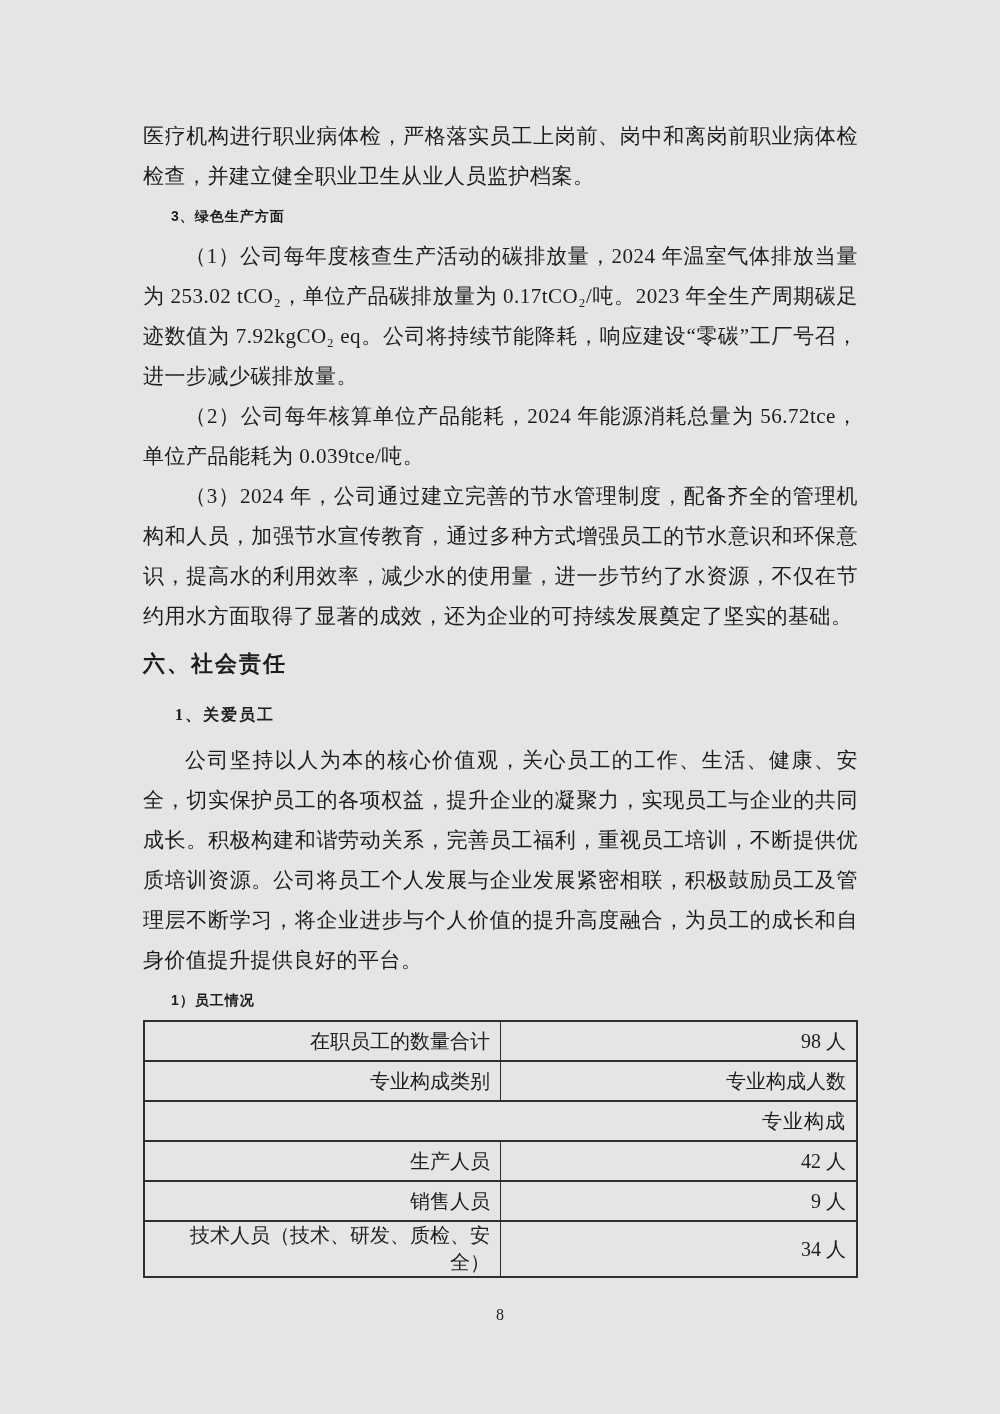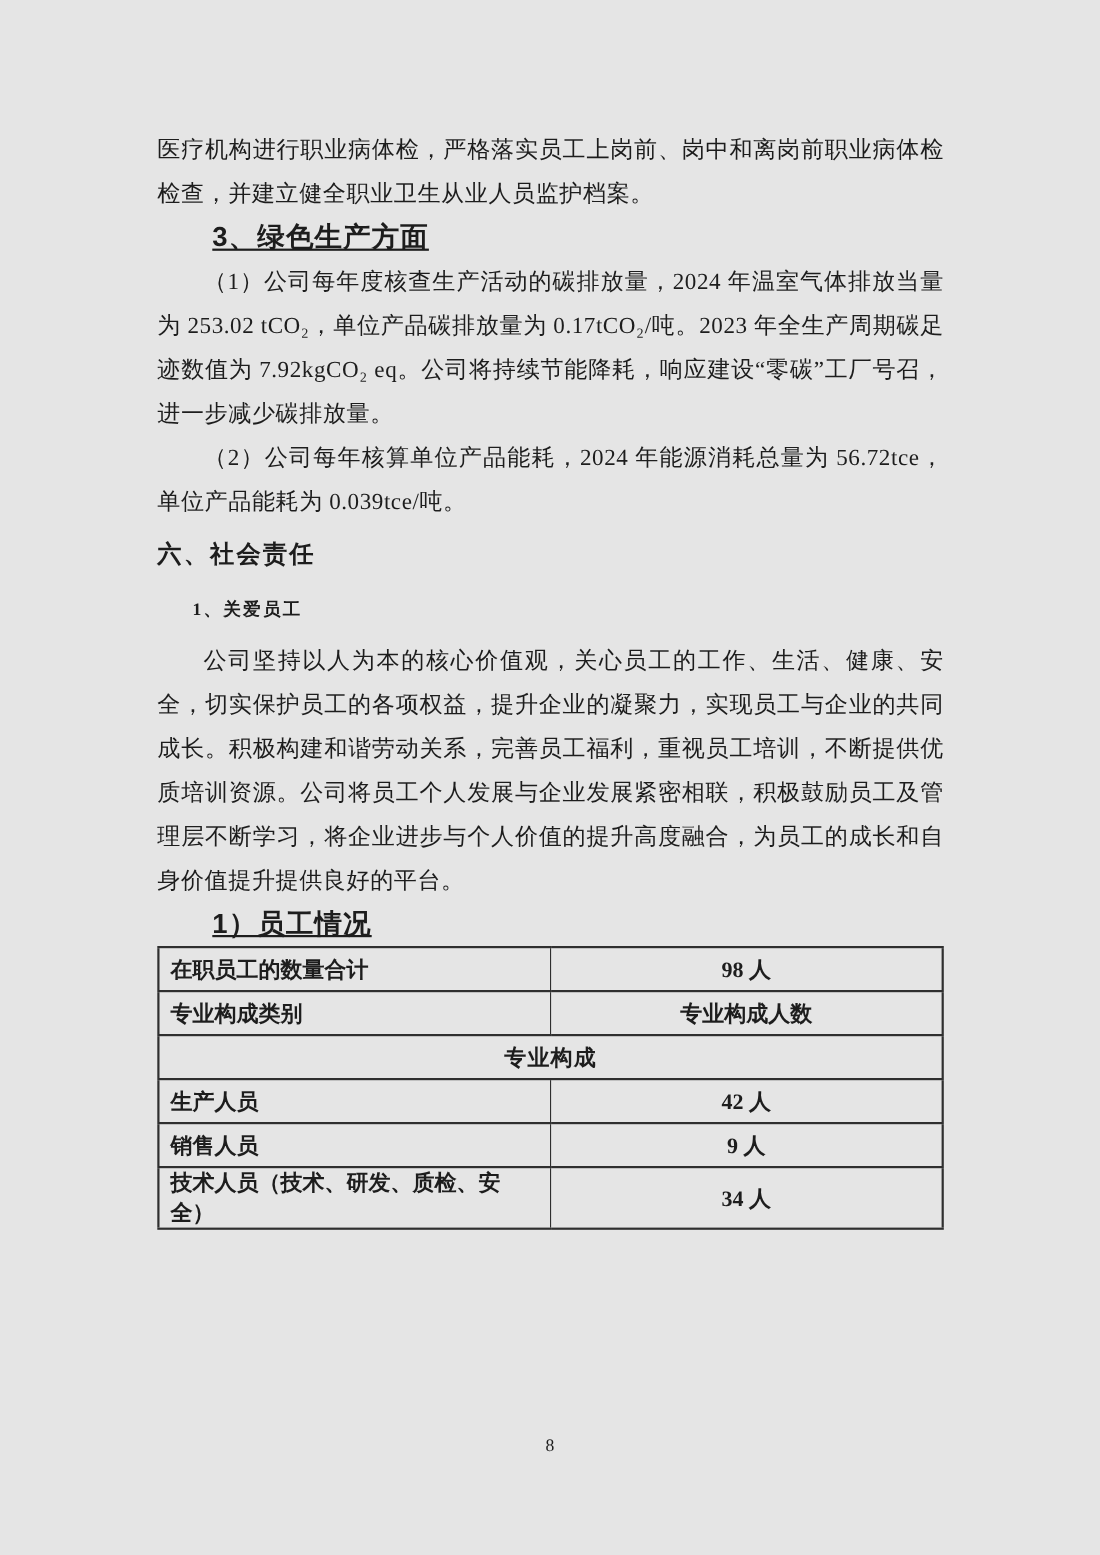--- a/index.html
+++ b/index.html
@@ -29,27 +29,26 @@
     line-height: 40px;
     text-align: justify;
     text-indent: 2em;
     letter-spacing: 0.5px;
   }
   p.body-text.no-indent {
     text-indent: 0;
   }
   .h-sub {
     margin: 0;
-    font-size: 25px;
+    font-size: 14px;
     line-height: 40px;
     font-weight: bold;
     text-indent: 2em;
     font-family: "Liberation Sans", "DejaVu Sans", sans-serif;
     letter-spacing: 1px;
-    text-decoration: underline;
   }
   .h-major {
     margin: 2px 0 0 0;
     font-size: 22px;
     line-height: 52px;
     font-weight: bold;
     font-family: "Liberation Sans", "DejaVu Sans", sans-serif;
     letter-spacing: 2px;
   }
   .h-care {
@@ -67,22 +66,23 @@
     font-size: 20px;
     table-layout: fixed;
   }
   table.emp-table td, table.emp-table th {
     border-top: 2px solid #2f2f2f;
     border-bottom: 2px solid #2f2f2f;
     border-left: 1px solid #2f2f2f;
     border-right: 1px solid #2f2f2f;
     height: 40px;
     padding: 0 10px;
-    font-weight: bold;
+    font-weight: normal;
     box-sizing: border-box;
+    text-align: right;
   }
   td.cell-label { text-align: left; }
   td.cell-value { text-align: center; }
   th.cell-merged {
     text-align: center;
     font-weight: bold;
     font-family: "Liberation Sans", "DejaVu Sans", sans-serif;
     letter-spacing: 1px;
   }
   .page-number {
@@ -102,20 +102,21 @@
   <div class="content">
 
     <p class="body-text no-indent">医疗机构进行职业病体检，严格落实员工上岗前、岗中和离岗前职业病体检检查，并建立健全职业卫生从业人员监护档案。</p>
 
     <p class="h-sub">3、绿色生产方面</p>
 
     <p class="body-text">（1）公司每年度核查生产活动的碳排放量，2024 年温室气体排放当量为 253.02 tCO₂，单位产品碳排放量为 0.17tCO₂/吨。2023 年全生产周期碳足迹数值为 7.92kgCO₂ eq。公司将持续节能降耗，响应建设“零碳”工厂号召，进一步减少碳排放量。</p>
 
     <p class="body-text">（2）公司每年核算单位产品能耗，2024 年能源消耗总量为 56.72tce，单位产品能耗为 0.039tce/吨。</p>
 
+    <p class="body-text">（3）2024 年，公司通过建立完善的节水管理制度，配备齐全的管理机构和人员，加强节水宣传教育，通过多种方式增强员工的节水意识和环保意识，提高水的利用效率，减少水的使用量，进一步节约了水资源，不仅在节约用水方面取得了显著的成效，还为企业的可持续发展奠定了坚实的基础。</p>
 
     <p class="h-major">六、社会责任</p>
 
     <p class="h-care">1、关爱员工</p>
 
     <p class="body-text">公司坚持以人为本的核心价值观，关心员工的工作、生活、健康、安全，切实保护员工的各项权益，提升企业的凝聚力，实现员工与企业的共同成长。积极构建和谐劳动关系，完善员工福利，重视员工培训，不断提供优质培训资源。公司将员工个人发展与企业发展紧密相联，积极鼓励员工及管理层不断学习，将企业进步与个人价值的提升高度融合，为员工的成长和自身价值提升提供良好的平台。</p>
 
     <p class="h-sub">1）员工情况</p>
 
     <table class="emp-table">

